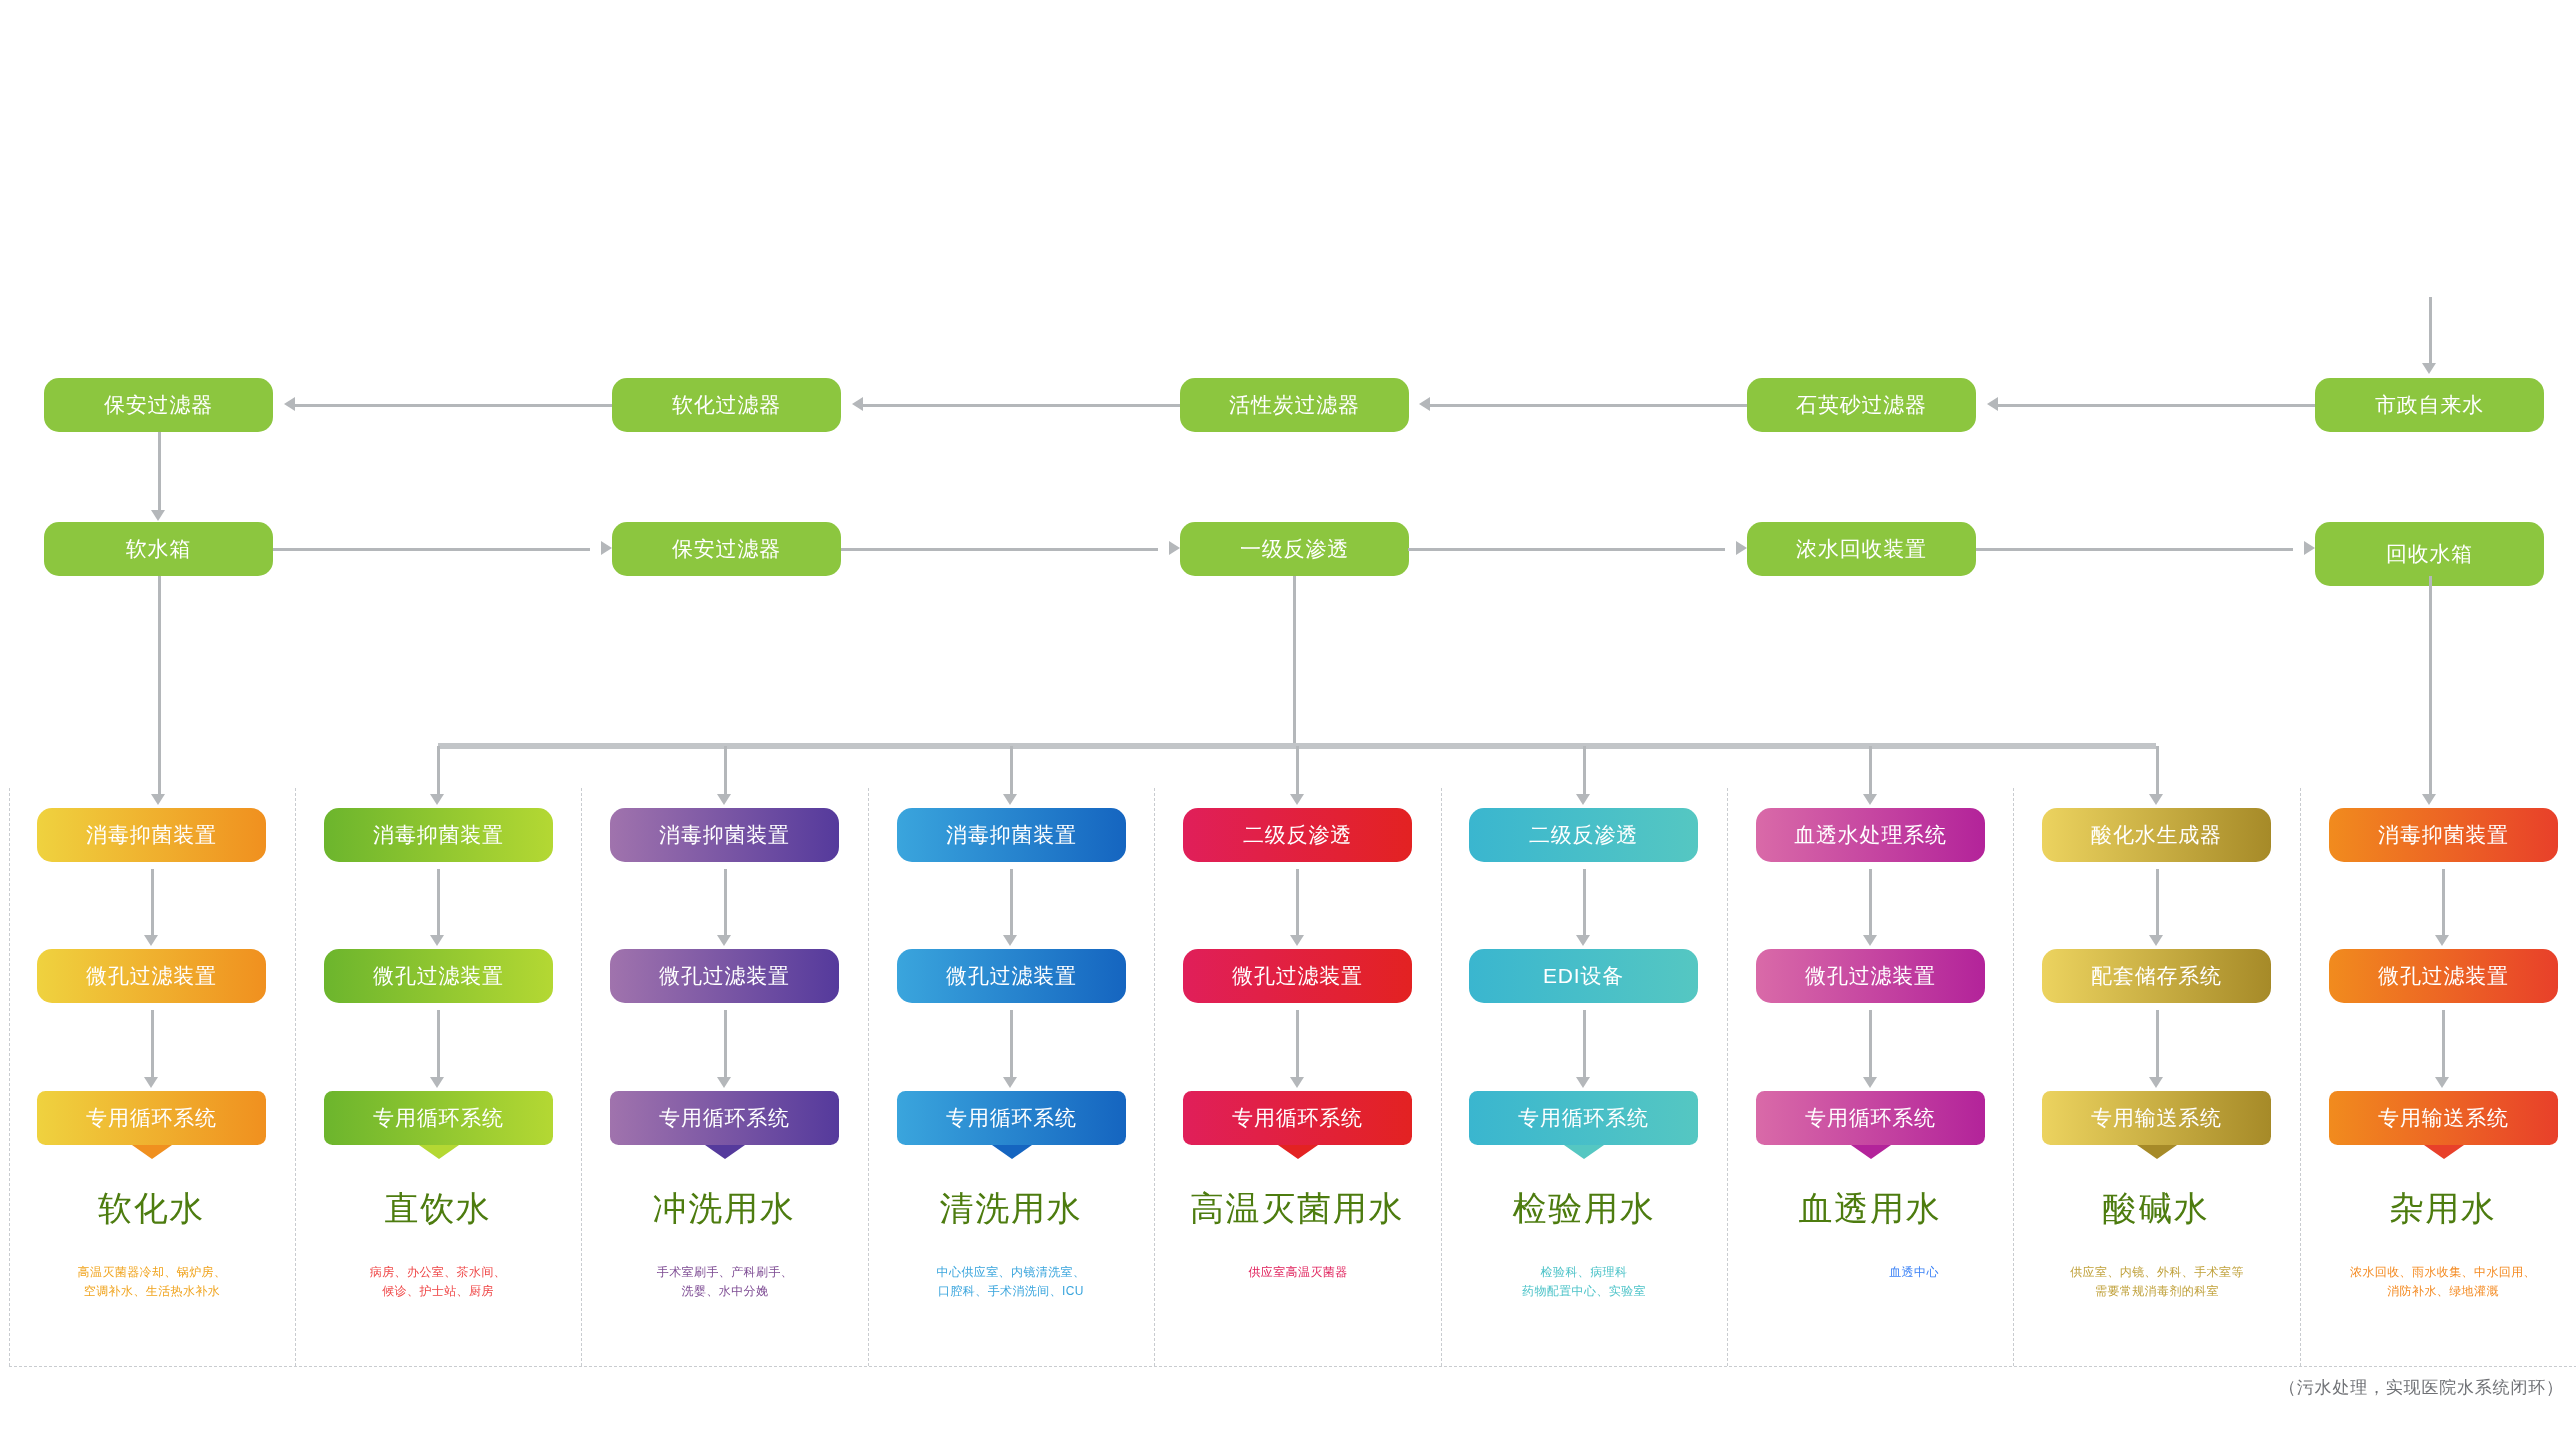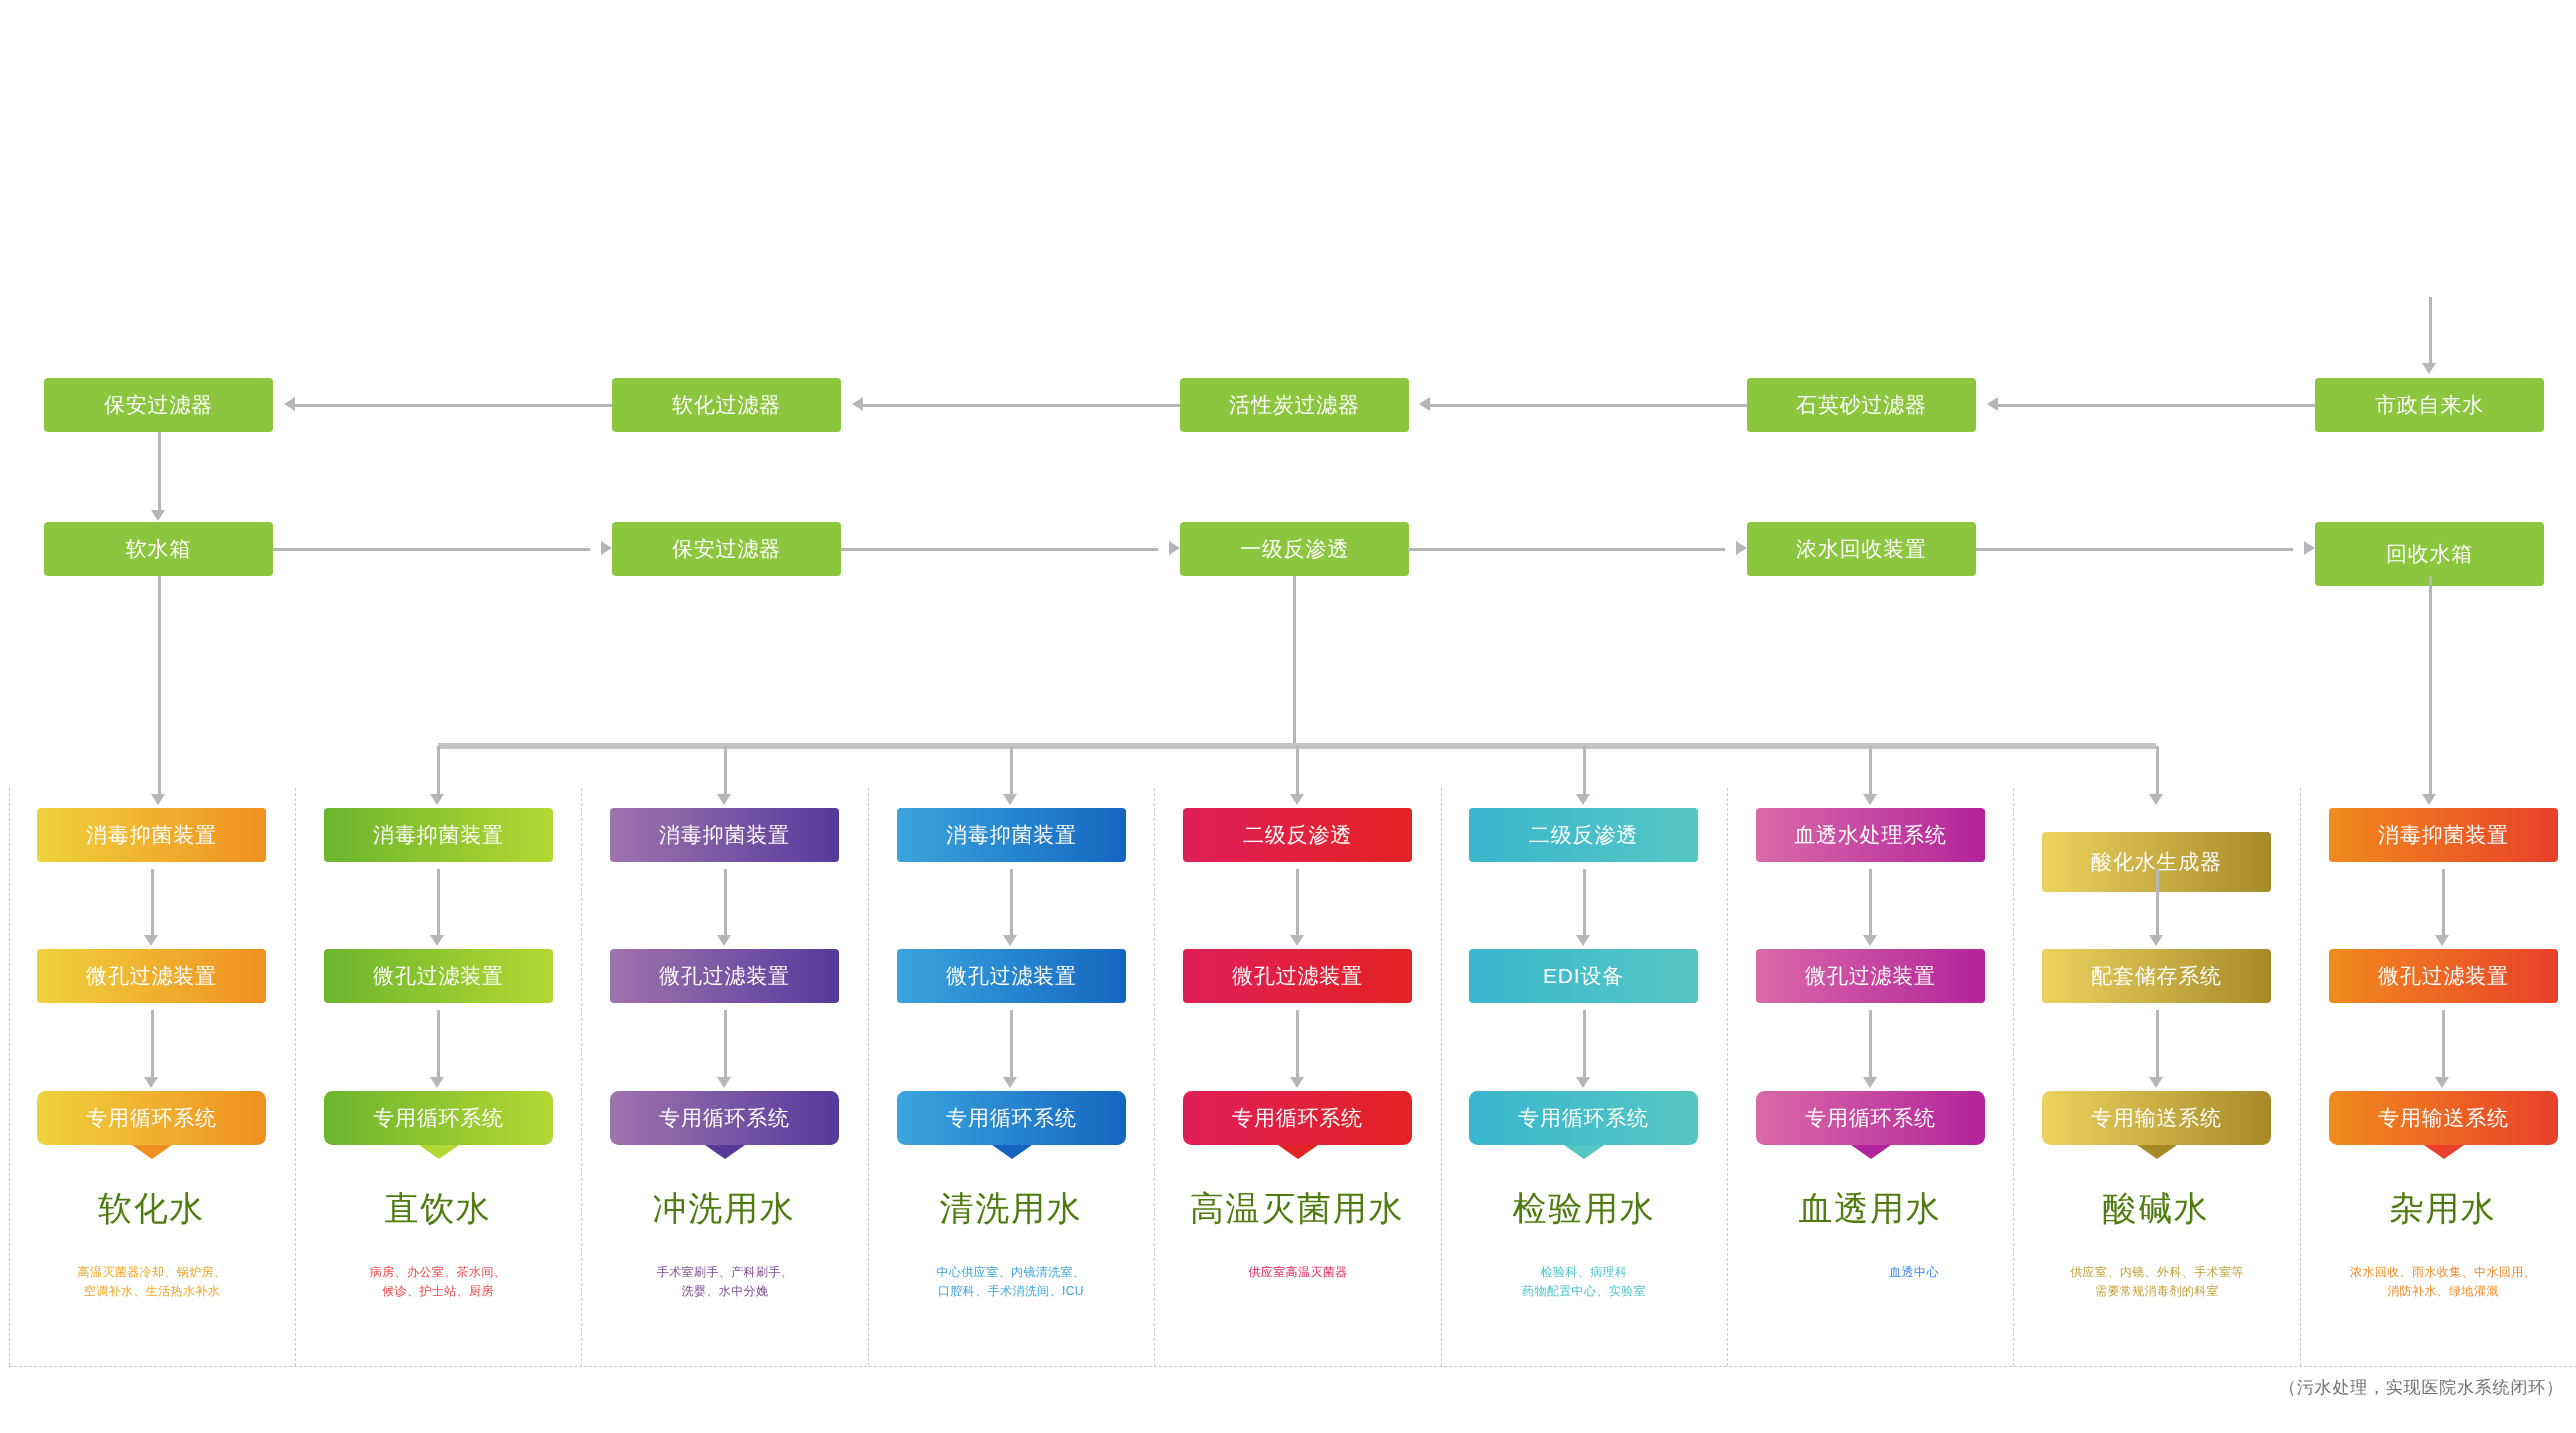--- a/index.html
+++ b/index.html
@@ -14,21 +14,21 @@
   .hdr-title{
     font-size:63px;font-weight:bold;letter-spacing:-0.8px;line-height:1;
     background:linear-gradient(90deg,#8cc424 0%,#4bae8e 38%,#19a8d4 72%,#07a2e3 100%);
     -webkit-background-clip:text;background-clip:text;color:transparent;
     -webkit-text-fill-color:transparent;white-space:nowrap;
   }
   .hdr-sub{margin-top:13.6px;font-size:23px;color:#6f7175;letter-spacing:1.7px;}
 
   
   .box{
-    position:absolute;border-radius:4px;color:#fff;
+    position:absolute;border-radius:15px;color:#fff;
     display:flex;align-items:center;justify-content:center;
     font-size:21px;letter-spacing:0.8px;text-align:center;
     box-sizing:border-box;
   }
   .box.green{background:#8cc63f;}
 
   
   .tailbox{position:absolute;}
   .tailbox .body{
     border-radius:8.5px;color:#fff;height:100%;
@@ -159,21 +159,21 @@
       <div class="box" style="left:1756px;top:808px;width:229px;height:54px;background:linear-gradient(90deg, #d96aa8 0%, #b3239a 100%);">血透水处理系统</div>
       <div class="box" style="left:1756px;top:949px;width:229px;height:54px;background:linear-gradient(90deg, #d96aa8 0%, #b3239a 100%);">微孔过滤装置</div>
       <div class="tailbox" style="left:1756px;top:1091px;width:229px;height:54px;">
         <div class="body" style="background:linear-gradient(90deg, #d96aa8 0%, #b3239a 100%);">专用循环系统</div>
         <div class="tail" style="border-top:14.4px solid #b3239a;"></div>
       </div>
       <div class="cap" style="left:1727px;top:1186px;width:286px;">血透用水</div>
       <div class="desc" style="left:1774px;top:1263px;width:280px;color:#3b82f6;">
         <div>血透中心</div>
       </div>
-      <div class="box" style="left:2042px;top:808px;width:229px;height:60px;background:linear-gradient(90deg, #ecd35f 0%, #a68a28 100%);margin-top:24px;">酸化水生成器</div>
+      <div class="box" style="left:2042px;top:808px;width:229px;height:54px;background:linear-gradient(90deg, #ecd35f 0%, #a68a28 100%);">酸化水生成器</div>
       <div class="box" style="left:2042px;top:949px;width:229px;height:54px;background:linear-gradient(90deg, #ecd35f 0%, #a68a28 100%);">配套储存系统</div>
       <div class="tailbox" style="left:2042px;top:1091px;width:229px;height:54px;">
         <div class="body" style="background:linear-gradient(90deg, #ecd35f 0%, #a68a28 100%);">专用输送系统</div>
         <div class="tail" style="border-top:14.4px solid #a68a28;"></div>
       </div>
       <div class="cap" style="left:2013px;top:1186px;width:286px;">酸碱水</div>
       <div class="desc" style="left:2017px;top:1263px;width:280px;color:#c0a13b;">
         <div>供应室、内镜、外科、手术室等</div>
         <div>需要常规消毒剂的科室</div>
       </div>

